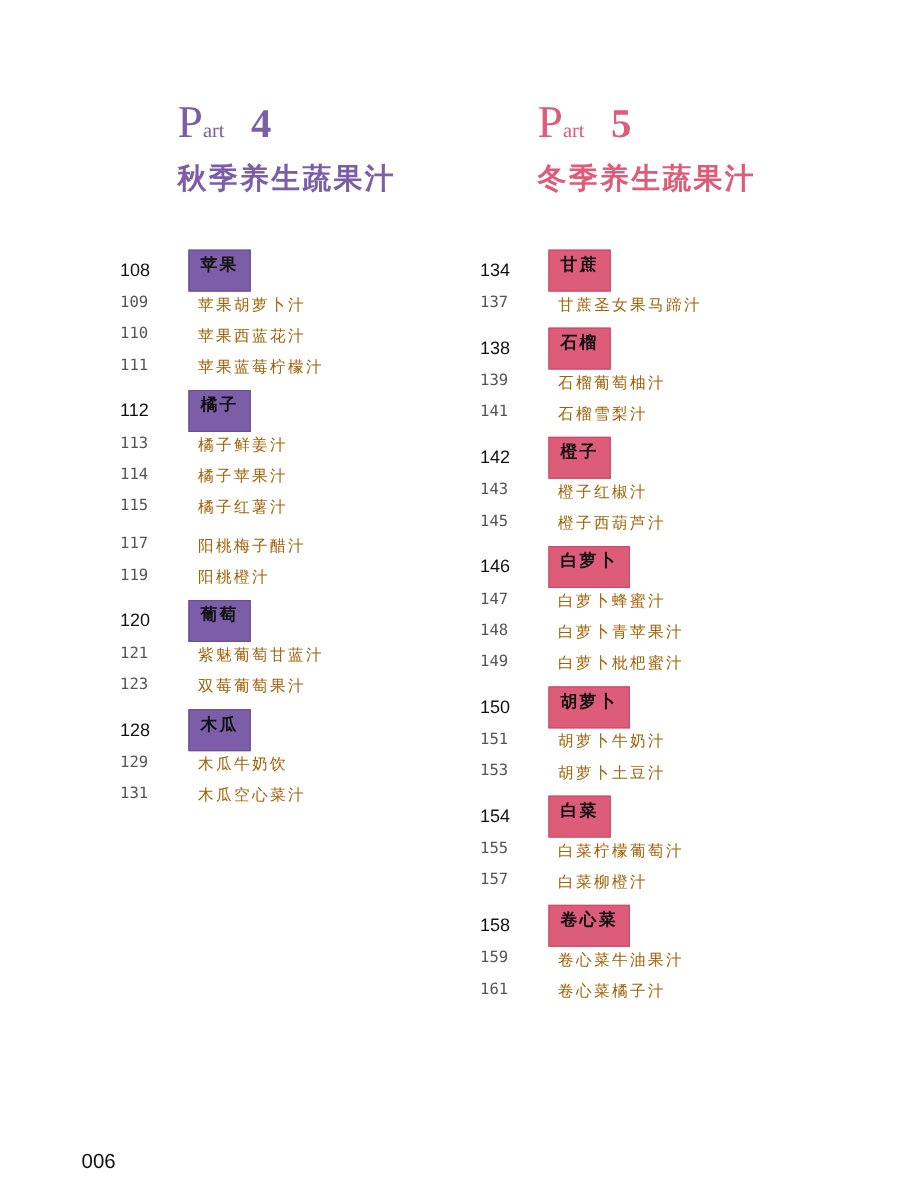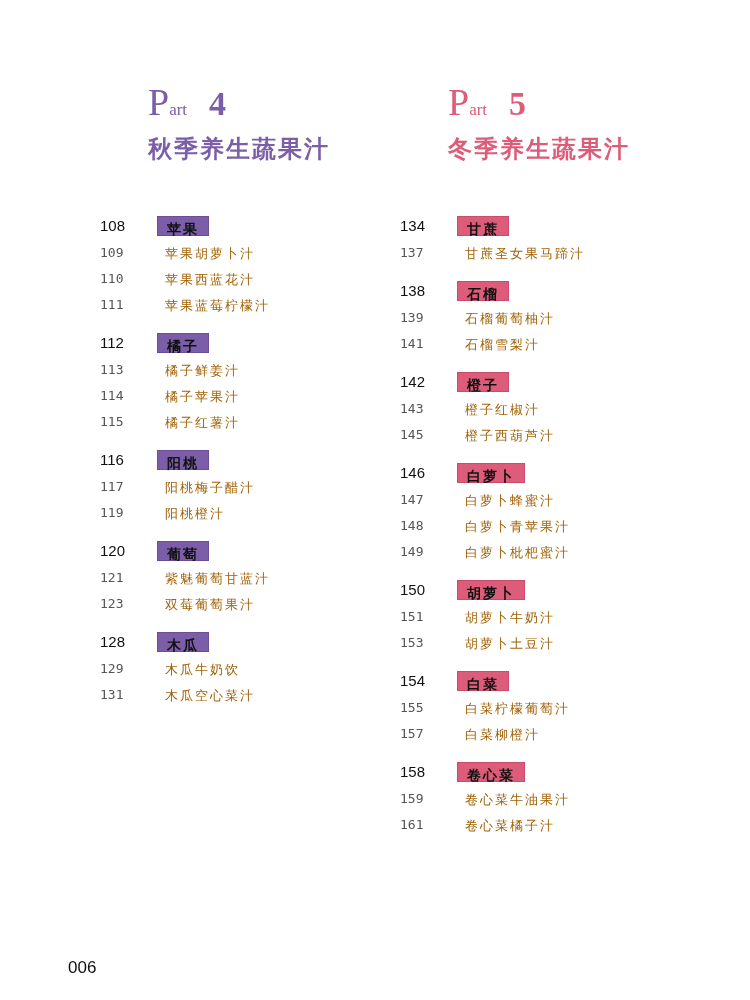--- a/index.html
+++ b/index.html
@@ -13,21 +13,21 @@
   .part-title .num { font-size:34px; font-weight:bold; margin-left:22px; }
   .part-sub { position:absolute; top:133px; font-size:24px; font-weight:bold; letter-spacing:2px; white-space:nowrap; }
   .left .part-title { left:48px; color:#7b5ea7; }
   .left .part-sub { left:48px; color:#7b5ea7; }
   .right .part-title { left:48px; color:#dc5c79; }
   .right .part-sub { left:48px; color:#dc5c79; }
 
   .entries { position:absolute; top:212px; left:0; width:300px; }
   .section-row { height:27px; display:flex; align-items:center; margin-top:0; }
   .section-page { width:57px; font-family:"Liberation Sans", sans-serif; font-size:15px; color:#111; }
-  .badge { height:20px; line-height:24px; padding:0 9px; font-size:14px; font-weight:bold; color:#111; letter-spacing:2px; box-sizing:border-box; }
+  .badge { height:35px; line-height:24px; padding:0 9px; font-size:14px; font-weight:bold; color:#111; letter-spacing:2px; box-sizing:border-box; }
   .left .badge { background:#7b5ea7; border:1px solid #6a4f95; }
   .right .badge { background:#dc5c79; border:1px solid #c94d69; }
   .item-row { height:26px; display:flex; align-items:flex-start; }
   .item-row:first-of-type { }
   .item-page { width:65px; font-family:"DejaVu Sans Mono", monospace; font-size:13px; color:#555; }
   .item-name { font-size:13px; color:#a16207; letter-spacing:2px; }
   .group { margin-bottom:6px; }
   .group .items { margin-top:6px; }
   .folio { position:absolute; left:68px; top:958px; font-family:"Liberation Sans", sans-serif; font-size:17px; color:#111; }
 </style>
@@ -74,24 +74,20 @@
             <span class="item-page">114</span>
             <span class="item-name">橘子苹果汁</span>
           </div>
           <div class="item-row">
             <span class="item-page">115</span>
             <span class="item-name">橘子红薯汁</span>
           </div>
         </div>
       </div>
       <div class="group">
-        <div class="section-row">
-          <span class="section-page">116</span>
-          <span class="badge">阳桃</span>
-        </div>
         <div class="items">
           <div class="item-row">
             <span class="item-page">117</span>
             <span class="item-name">阳桃梅子醋汁</span>
           </div>
           <div class="item-row">
             <span class="item-page">119</span>
             <span class="item-name">阳桃橙汁</span>
           </div>
         </div>

